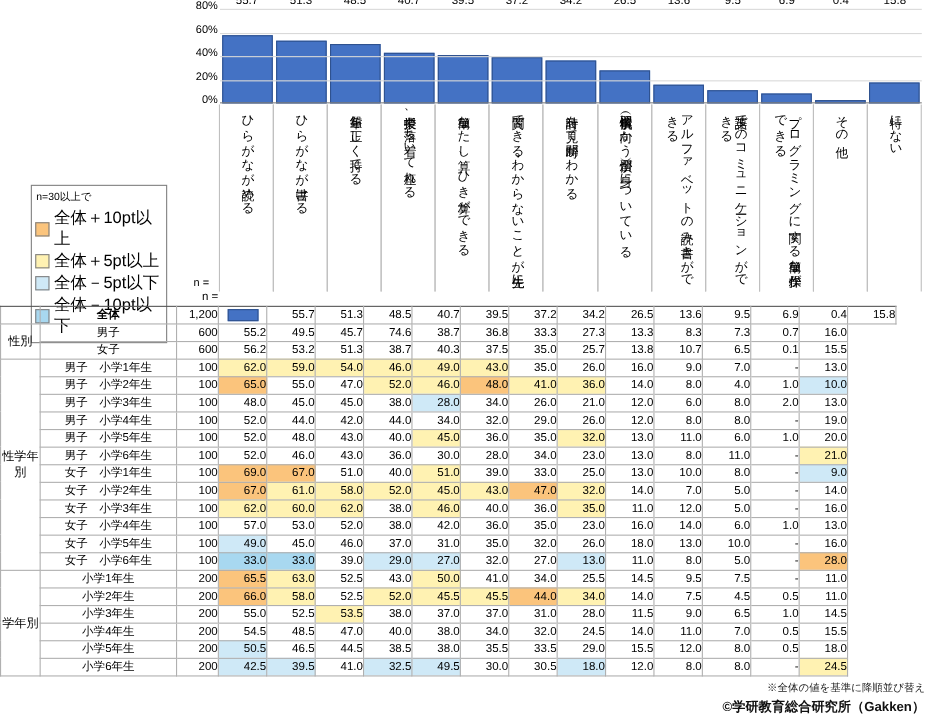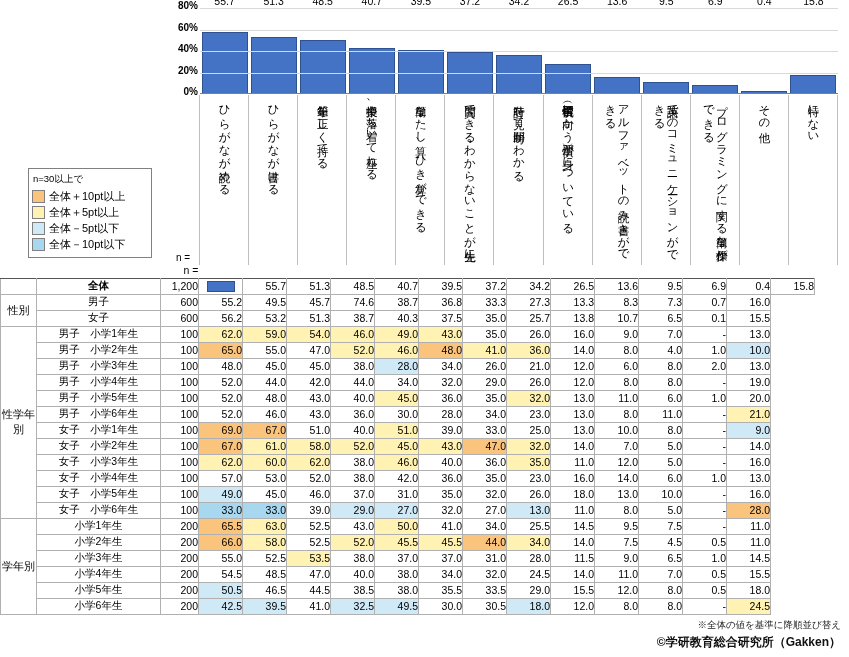--- a/index.html
+++ b/index.html
@@ -2,40 +2,40 @@
 <html><head>
 <meta charset="utf-8">
 <style>
   html,body{margin:0;padding:0;background:#ffffff;}
   body{width:849px;height:657px;font-family:"Liberation Sans",sans-serif;color:#000;position:relative;overflow:hidden;}
   #page{position:relative;width:849px;height:657px;}
 
   
   .chart-wrap{position:absolute;left:0;top:0;width:849px;height:270px;}
   .y-axis{position:absolute;left:160px;top:6px;width:40px;height:86px;}
-  .y-tick{position:absolute;right:2px;font-size:10px;line-height:8px;text-align:right;width:38px;font-weight:bold;}
+  .y-tick{position:absolute;right:2px;font-size:10px;line-height:8px;text-align:right;width:38px;}
   .plot{position:absolute;left:200px;top:8px;width:638px;height:86px;}
   .gridline{position:absolute;left:0;width:100%;border-top:1px solid #d9d9d9;}
   .axis-line{position:absolute;left:0;bottom:0;width:100%;border-top:1px solid #808080;}
   .bars{position:absolute;left:0;top:0;width:100%;height:86px;display:flex;}
   .bcell{flex:1;position:relative;display:flex;align-items:flex-end;justify-content:center;}
   .bar{width:44px;background:#4472c4;border:1px solid #2f528f;}
   .bval{position:absolute;bottom:100%;left:0;width:100%;text-align:center;font-size:10.5px;margin-bottom:1px;}
 
   
   .vlabels{position:absolute;left:200px;top:95px;width:638px;height:170px;display:flex;}
   .vlab{flex:1;border-left:1px solid #bfbfbf;border-right:1px solid #bfbfbf;margin-left:-1px;display:flex;justify-content:center;align-items:flex-start;}
   .vlab span{writing-mode:vertical-rl;text-orientation:upright;font-size:11.5px;line-height:13px;letter-spacing:0px;padding-top:2px;}
 
   
   .legend{position:absolute;left:28px;top:168px;width:124px;border:1px solid #808080;background:#fff;font-size:9.5px;padding:3px 3px 4px 3px;box-sizing:border-box;}
   .legend .lhead{margin:1px 0 3px 1px;font-size:9.5px;}
   .legend .lrow{display:flex;align-items:center;margin:1px 0;}
   .legend .sw{width:11px;height:11px;border:1px solid #808080;margin-right:4px;flex:none;}
-  .legend .ltxt{font-size:11px;}
+  .legend .ltxt{font-size:15px;}
 
   
   table.main{position:absolute;left:0;top:262px;border-collapse:collapse;font-size:10.5px;}
   table.main td,table.main th{border:1px solid #b0b0b0;padding:0;height:16px;box-sizing:border-box;font-weight:normal;}
   .cat{width:36px;text-align:center;vertical-align:middle;font-size:11px;}
   .lab{width:124px;text-align:center;font-size:10.5px;padding-right:3px;}
   .n{width:38px;text-align:right;padding-right:4px;}
   .v{width:44px;text-align:right;padding-right:5px;}
   .dotted-b{border-bottom:1px dotted #9a9a9a !important;}
   .thick-t{border-top:1px solid #555 !important;}

